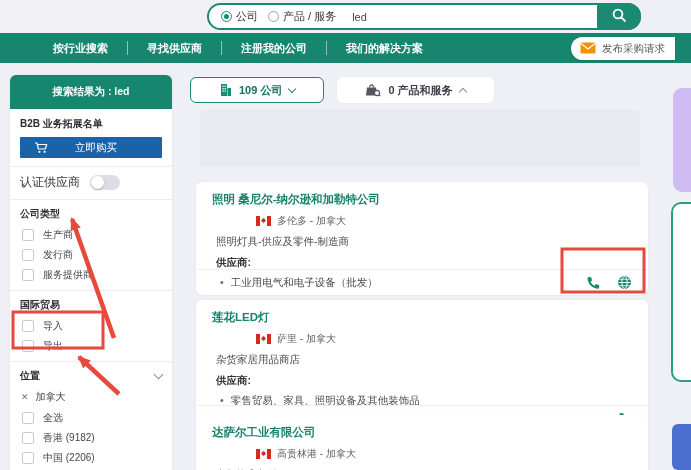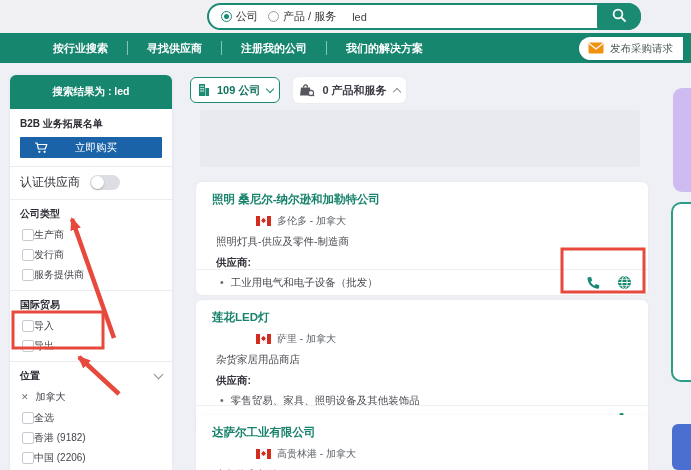--- a/index.html
+++ b/index.html
@@ -32,21 +32,21 @@
     display:flex; align-items:center; justify-content:center;
   }
   
   .navbar {
     position:absolute; left:0; top:33px; width:691px; height:30px; background:#17866f;
     display:flex; align-items:center; padding-left:34px;
   }
   .nav-item { color:#fff; font-size:11px; font-weight:bold; padding:0 19px; cursor:pointer; white-space:nowrap; }
   .nav-sep { width:1px; height:14px; background:rgba(255,255,255,.5); }
   .post-req {
-    position:absolute; right:8px; top:37px; height:23px; background:#fff;
+    position:absolute; right:16px; top:37px; height:23px; background:#fff;
     border-radius:12px 0 0 12px; display:flex; align-items:center; gap:6px;
     padding:0 10px 0 9px; cursor:pointer; box-shadow:0 1px 2px rgba(0,0,0,.15);
   }
   .post-req span { font-size:10.5px; color:#4f5b56; }
   
   .sidebar {
     position:absolute; left:10px; top:75px; width:162px; height:400px;
     background:#fff; border-radius:6px 6px 0 0; box-shadow:0 0 3px rgba(0,0,0,.06);
   }
   .sb-header {
@@ -62,31 +62,31 @@
   }
   .buy-btn .lbl { flex:1; text-align:center; padding-right:18px; }
   .buy-btn svg { margin-left:14px; }
   .sb-div { border-top:1px solid #ececf0; margin:8px -10px 7px -10px; }
   .verified-row { display:flex; align-items:center; gap:10px; }
   .verified-row .lbl { font-size:12px; color:#33333b; }
   .toggle { width:30px; height:15px; border-radius:8px; background:#dcdee3; position:relative; cursor:pointer; }
   .toggle .knob { position:absolute; left:1px; top:1px; width:13px; height:13px; border-radius:50%; background:#fff; box-shadow:0 1px 2px rgba(0,0,0,.25); }
   .sec-title { font-size:10px; font-weight:bold; color:#2b2b33; margin:2px 0 7px 0; display:flex; align-items:center; }
   .sec-title .chev { margin-left:auto; width:7px; height:7px; border-right:1.5px solid #8a8f98; border-bottom:1.5px solid #8a8f98; transform:rotate(45deg); margin-top:-3px; cursor:pointer; }
-  .cb-row { display:flex; align-items:center; margin:4px 0 6px 2px; cursor:pointer; }
+  .cb-row { display:flex; align-items:center; gap:9px; margin:4px 0 6px 2px; cursor:pointer; }
   .cb-box { width:12px; height:12px; border:1px solid #c6cad2; border-radius:2px; background:#fff; flex:none; }
   .cb-lbl { font-size:10px; color:#44444c; }
   .loc-selected { display:flex; align-items:center; gap:7px; margin:0 0 7px 1px; }
   .loc-selected .x { font-size:9px; color:#70757d; cursor:pointer; }
   .loc-selected .lbl { font-size:10px; color:#44444c; }
   
   .tabs { position:absolute; left:190px; top:77px; display:flex; gap:13px; }
   .tab {
     height:26px; border-radius:6px; background:#fff; display:flex; align-items:center;
-    gap:7px; padding:0 6px; cursor:pointer; font-size:11px; font-weight:bold;
+    gap:7px; padding:0 28px; cursor:pointer; font-size:11px; font-weight:bold;
   }
   .tab.companies { border:1.5px solid #1a8a72; color:#14735f; }
   .tab.products { color:#3c3c46; box-shadow:0 0 2px rgba(0,0,0,.05); }
   .chev-dn { width:6px; height:6px; border-right:1.5px solid #1a8a72; border-bottom:1.5px solid #1a8a72; transform:rotate(45deg); margin-top:-3px; }
   .chev-up { width:6px; height:6px; border-right:1.5px solid #8a8f98; border-bottom:1.5px solid #8a8f98; transform:rotate(-135deg); margin-top:3px; }
   .banner { position:absolute; left:200px; top:110px; width:440px; height:57px; background:#e8eaf0; border-radius:2px; }
   .card {
     position:absolute; left:196px; width:452px; background:#fff; border-radius:6px;
     box-shadow:0 0 3px rgba(0,0,0,.05); padding:10px 16px 0 16px; overflow:hidden;
   }

